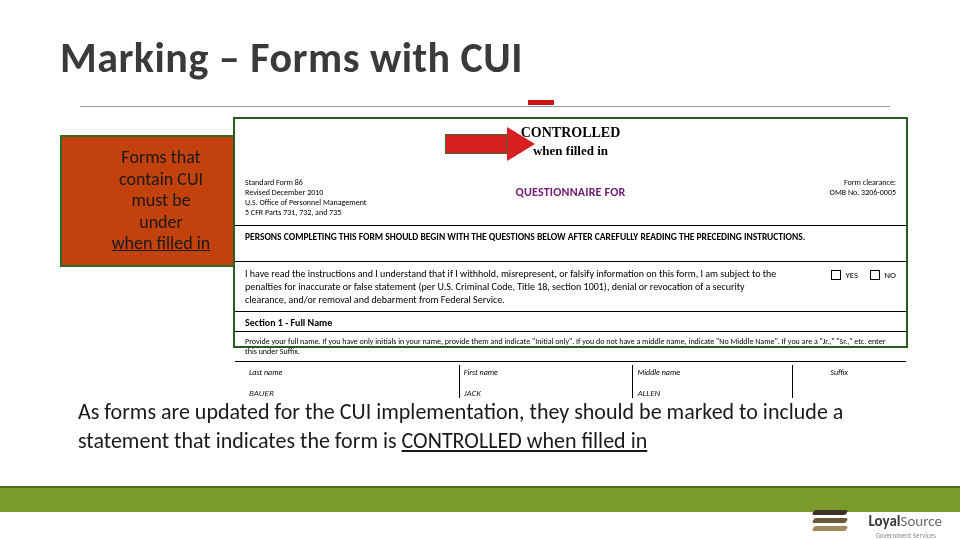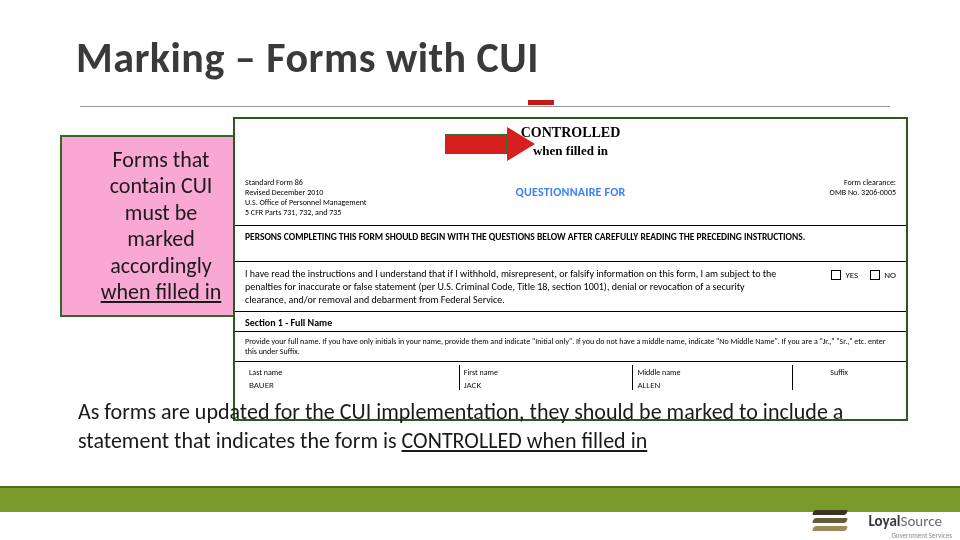--- a/index.html
+++ b/index.html
@@ -1,91 +1,90 @@
 <!DOCTYPE html>
 <html><head>
 <meta charset="utf-8">
 <style>
   * { box-sizing: border-box; margin: 0; padding: 0; }
   html, body { width: 960px; height: 540px; font-family: Calibri, Arial, sans-serif; background: #fff; overflow: hidden; }
   .slide { position: relative; width: 960px; height: 540px; }
-  .title { position: absolute; left: 76px; top: 32px; font-size: 42px; font-weight: 700; color: #3a3a3a; letter-spacing: 0.5px; }
+  .title { position: absolute; left: 60px; top: 32px; font-size: 42px; font-weight: 700; color: #3a3a3a; letter-spacing: 0.5px; }
   .title-rule { position: absolute; left: 80px; top: 106px; width: 810px; height: 1px; background: #999; }
   .red-mark { position: absolute; left: 528px; top: 100px; width: 26px; height: 5px; background: #c61818; }
 
-  .callout { position: absolute; left: 60px; top: 135px; width: 202px; border: 2px solid #2f6b23; background: #f9a8d4; padding: 10px 6px; text-align: center; font-size: 22px; line-height: 1.2; color: #1a1a1a; }
+  .callout { position: absolute; left: 60px; top: 135px; width: 202px; border: 2px solid #2f6b23; background: #c2410c; padding: 10px 6px; text-align: center; font-size: 18px; line-height: 1.2; color: #1a1a1a; }
   .callout .u { text-decoration: underline; }
 
-  .form { position: absolute; left: 233px; top: 117px; width: 675px; height: 304px; border: 2px solid #2a5a1f; background: #fff; }
+  .form { position: absolute; left: 233px; top: 117px; width: 675px; height: 231px; border: 2px solid #2a5a1f; background: #fff; }
 
   .controlled-wrap { position: absolute; left: 50%; top: 6px; transform: translateX(-50%); text-align: center; }
   .controlled { font-family: "Times New Roman", serif; font-weight: 700; font-size: 14px; color: #000; }
   .whenfilled { font-family: "Times New Roman", serif; font-weight: 700; font-size: 13px; color: #000; margin-top: 2px; }
 
   .arrow { position: absolute; left: 210px; top: 8px; width: 92px; height: 34px; }
   .arrow-body { position: absolute; left: 0; top: 7px; width: 62px; height: 20px; background: #d81f1f; border: 1px solid #3a6b2a; }
   .arrow-head { position: absolute; left: 62px; top: 0; width: 0; height: 0; border-top: 17px solid transparent; border-bottom: 17px solid transparent; border-left: 28px solid #d81f1f; }
   .arrow-head::after { content:""; position:absolute; left:-28px; top:-17px; width:0; height:0; border-top:17px solid transparent; border-bottom:17px solid transparent; border-left:28px solid transparent; }
 
   .meta-left { position: absolute; left: 10px; top: 58px; font-size: 8px; line-height: 1.25; color: #000; }
   .meta-right { position: absolute; right: 10px; top: 58px; font-size: 8px; line-height: 1.25; color: #000; text-align: right; }
 
-  .qheader { position: absolute; left: 50%; top: 66px; transform: translateX(-50%); text-align: center; font-weight: 700; font-size: 12px; line-height: 1.25; color: #3b82f6; letter-spacing: 0.2px; }
+  .qheader { position: absolute; left: 50%; top: 66px; transform: translateX(-50%); text-align: center; font-weight: 700; font-size: 12px; line-height: 1.25; color: #701a75; letter-spacing: 0.2px; }
 
   .hr1 { position: absolute; left: 0; top: 106px; width: 100%; height: 1px; background: #000; }
   .banner { position: absolute; left: 10px; top: 112px; right: 10px; font-weight: 700; font-size: 9.5px; line-height: 1.3; color: #000; }
   .hr2 { position: absolute; left: 0; top: 142px; width: 100%; height: 1px; background: #000; }
 
   .ack { position: absolute; left: 10px; right: 120px; top: 148px; font-size: 10px; line-height: 1.3; color: #000; }
   .checks { position: absolute; right: 10px; top: 150px; font-size: 9px; color: #000; display: flex; gap: 12px; }
   .cb { display: inline-flex; align-items: center; gap: 4px; }
   .cb .box { width: 10px; height: 10px; border: 1px solid #000; display: inline-block; }
 
   .hr3 { position: absolute; left: 0; top: 192px; width: 100%; height: 1px; background: #000; }
   .sec1 { position: absolute; left: 10px; top: 197px; font-weight: 700; font-size: 10px; color: #000; }
   .hr4 { position: absolute; left: 0; top: 212px; width: 100%; height: 1px; background: #000; }
   .instr { position: absolute; left: 10px; right: 10px; top: 217px; font-size: 8px; line-height: 1.3; color: #000; }
   .hr5 { position: absolute; left: 0; top: 242px; width: 100%; height: 1px; background: #000; }
 
   .fields { position: absolute; left: 10px; right: 10px; top: 246px; display: flex; font-size: 8px; color: #000; }
-  .fields > div { border-right: 1px solid #000; padding: 2px 4px 0 4px; }
+  .fields > div { border-right: 1px solid #000; padding: 2px 4px 0 4px; font-style: italic; }
   .fields > div:last-child { border-right: none; }
   .lastn { flex: 3; } .firstn { flex: 2.4; } .midn { flex: 2.2; } .sfx { flex: 0.9; margin-left: 33px; }
-  .fval { font-size: 9px; font-weight: 400; color: #222; margin-top: 2px; overflow: hidden; white-space: nowrap; }
+  .fval { font-size: 9px; font-weight: 400; color: #222; margin-top: 10px; overflow: hidden; white-space: nowrap; }
 
   .bottom-text { position: absolute; left: 78px; right: 54px; top: 398px; font-size: 22px; line-height: 1.3; color: #1a1a1a; }
   .bottom-text .u { text-decoration: underline; }
 
   .footer-bar { position: absolute; left: 0; bottom: 28px; width: 100%; height: 24px; background: #7a9a2b; }
   .footer-bar::before { content:""; position:absolute; left:0; right:0; top:-2px; height:2px; background:#536b1c; }
   .logo { position: absolute; right: 18px; bottom: 6px; display: flex; align-items: center; gap: 21px; }
   .logo-mark { width: 34px; height: 26px; position: relative; }
   .stripe { position:absolute; width:34px; height:5px; border-radius:2px; transform: skewX(-24deg); }
   .s1 { top:2px; background:#3d3323; }
   .s2 { top:10px; background:#6b5a3a; }
   .s3 { top:18px; background:#a08a5c; }
   .logo-text { font-size: 15px; color: #6a6a6a; }
   .logo-text b { color: #3a3a3a; font-weight: 700; }
-  .logo-sub { position: absolute; right: 8px; bottom: 0px; font-size: 7px; color: #8a8a8a; }
+  .logo-sub { position: absolute; right: 24px; bottom: 0px; font-size: 7px; color: #8a8a8a; }
 </style>
 </head>
 <body>
 
 <div class="slide">
 
   <div class="title">Marking –  Forms with CUI</div>
   <div class="title-rule"></div>
   <div class="red-mark"></div>
 
   <div class="callout">
     <div>Forms that</div>
     <div>contain CUI</div>
     <div>must be</div>
-    <div>marked</div>
-    <div>accordingly</div>
+    <div>under</div>
     <div class="u">when filled in</div>
   </div>
 
   <div class="form">
     <div class="arrow">
       <div class="arrow-body"></div>
       <div class="arrow-head"></div>
     </div>
     <div class="controlled-wrap">
       <div class="controlled">CONTROLLED</div>

